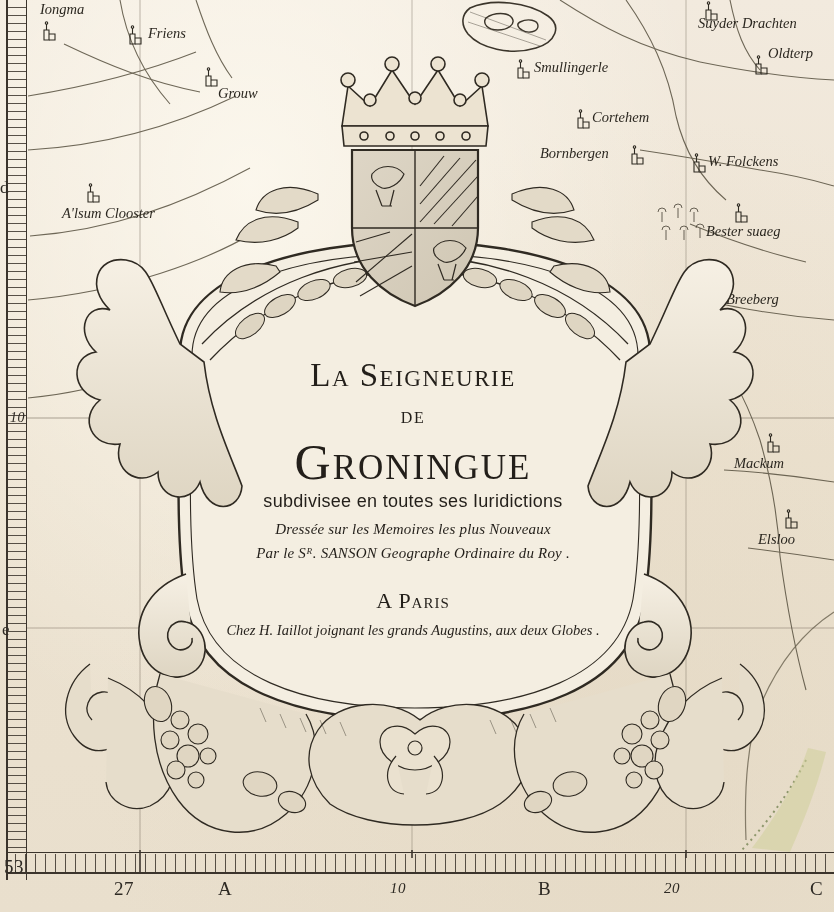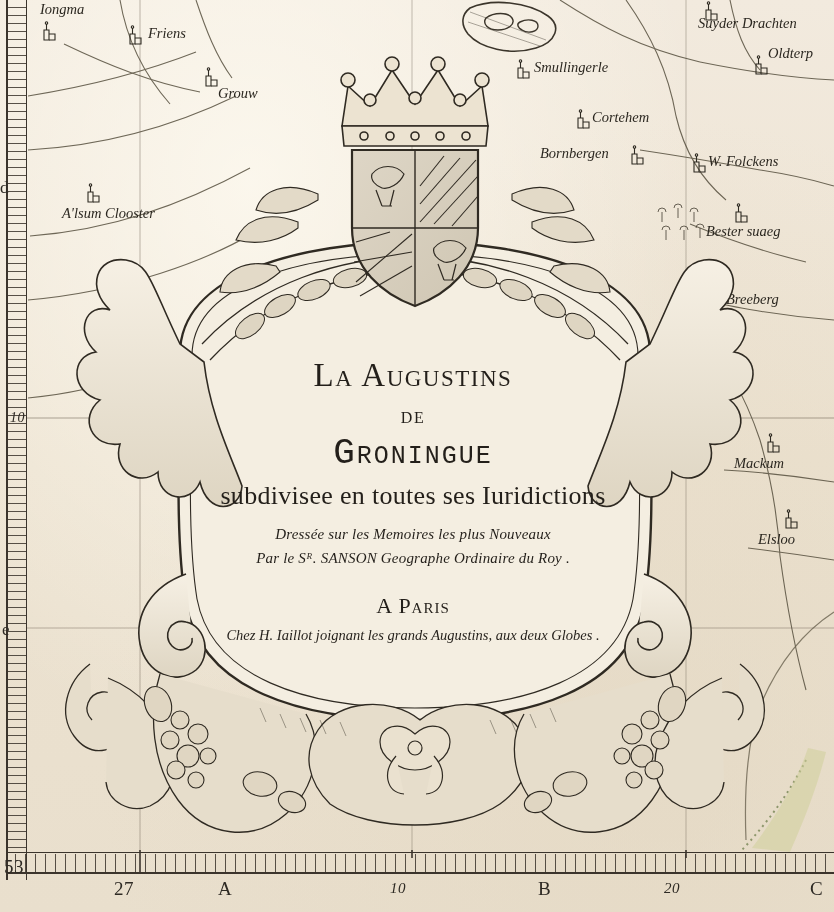--- a/index.html
+++ b/index.html
@@ -115,36 +115,34 @@
     font-variant: small-caps;
     font-family: "Liberation Serif", serif;
   }
   #title-line2 {
     font-size: 23px;
     letter-spacing: 1.5px;
     margin-top: 10px;
     font-variant: small-caps;
   }
   #title-line3 {
-    font-size: 36px;
+    font-size: 50px;
     letter-spacing: 2px;
     margin-top: 4px;
     font-variant: small-caps;
-    font-family: Liberation Mono, monospace;
   }
   #subtitle {
-    font-size: 26px;
-    margin-top: 7px;
+    font-size: 18px;
     letter-spacing: .3px;
-    font-family: Liberation Serif, serif;
+    font-family: Liberation Sans, sans-serif;
   }
   #memoir1, #memoir2 {
     font-size: 15px;
     font-style: italic;
-    margin-top: 15px;
+    margin-top: 9px;
     letter-spacing: .2px;
   }
   #memoir2 { margin-top: 7px; }
   #imprint-city {
     font-size: 22px;
     margin-top: 26px;
     font-variant: small-caps;
     letter-spacing: 1px;
   }
   #imprint-line {
@@ -540,21 +538,21 @@
       <line x1="290" y1="706" x2="296" y2="720"></line>
       <line x1="310" y1="708" x2="316" y2="722"></line>
       <line x1="460" y1="706" x2="466" y2="720"></line>
       <line x1="480" y1="704" x2="486" y2="718"></line>
       <line x1="500" y1="700" x2="506" y2="714"></line>
       <line x1="520" y1="694" x2="526" y2="708"></line>
     </g>
   </svg>
 
   <div id="title-block">
-    <div id="title-line1">La Augustins</div>
+    <div id="title-line1">La Seigneurie</div>
     <div id="title-line2">de</div>
     <div id="title-line3">Groningue</div>
     <div id="subtitle">subdivisee en toutes ses Iuridictions</div>
     <div id="memoir1">Dressée sur les Memoires les plus Nouveaux</div>
     <div id="memoir2">Par le Sᴿ. SANSON Geographe Ordinaire du Roy .</div>
     <div id="imprint-city">A Paris</div>
     <div id="imprint-line">Chez H. Iaillot joignant les grands Augustins, aux deux Globes .</div>
   </div>
 
   <div class="frame-line" id="frame-left-outer"></div>

